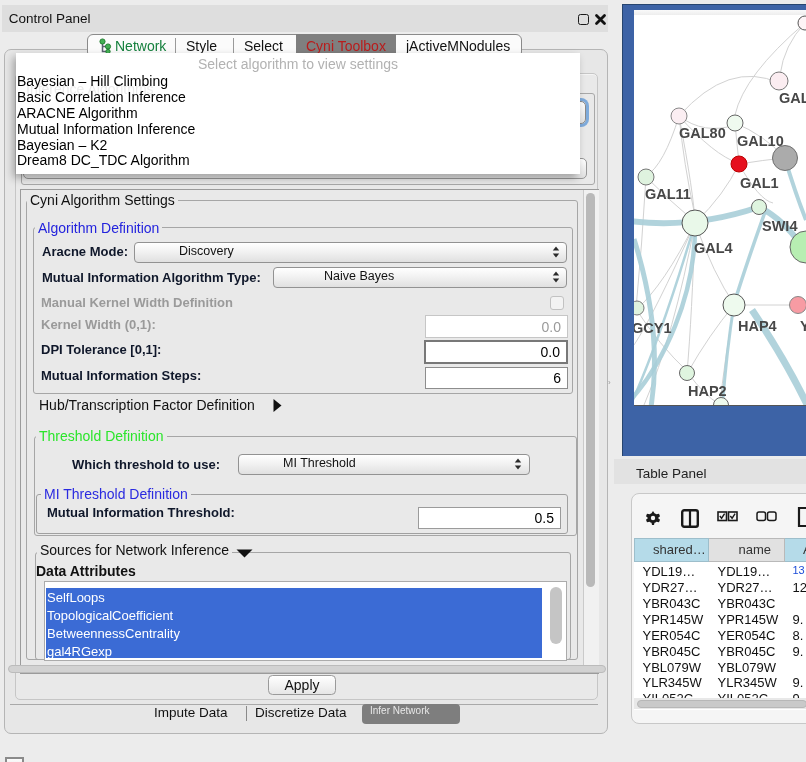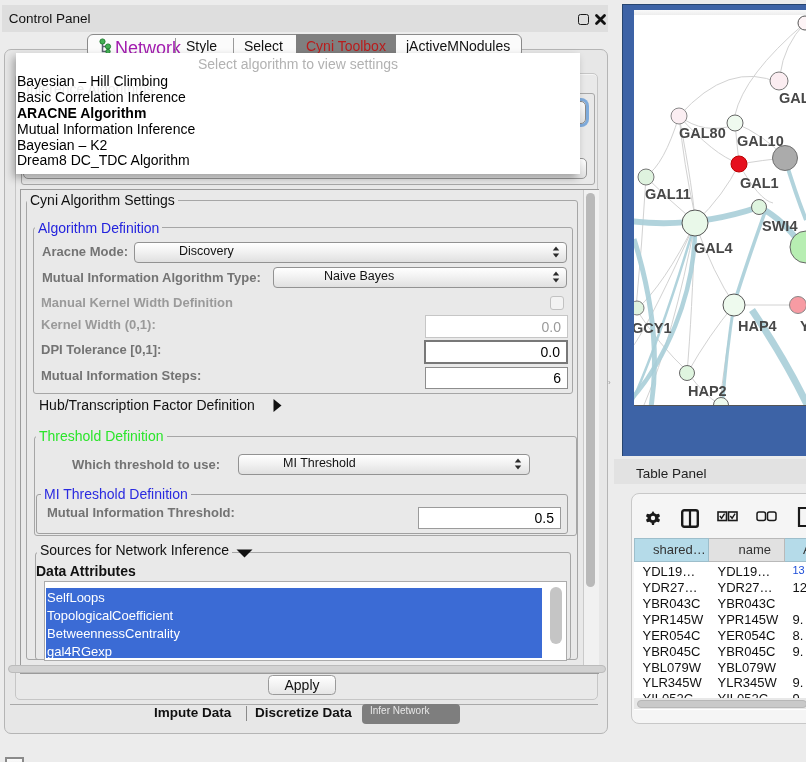--- a/index.html
+++ b/index.html
@@ -1,19 +1,19 @@
 <!DOCTYPE html>
 <html><head>
 <meta charset="utf-8">
 <style>
 html,body{margin:0;padding:0;}
 body{width:806px;height:762px;background:#ececec;font-family:"Liberation Sans",sans-serif;position:relative;overflow:hidden;}
 .abs{position:absolute;}
-.b{font-weight:bold;}
-.lbl{font-size:13px;font-weight:bold;color:#737373;}
+.b{font-weight:normal;}
+.lbl{font-size:13px;font-weight:bold;color:#0f172a;}
 .fld{background:#fff;text-align:right;box-sizing:border-box;font-size:14px;color:#000;}
 .ttl{font-size:14px;background:#e9e9e9;padding:0 3px;}
 .combo{background:linear-gradient(#ffffff 0%,#f2f2f2 45%,#e0e0e0 100%);border:1px solid #929292;border-radius:4px;}
 .ctx{font-size:12.5px;color:#111;margin-left:32px;}
 </style>
 </head>
 <body>
 
 <div class="abs" style="left:2px;top:4.5px;width:606px;height:27.5px;background:#dedede;"></div>
 <div class="abs" style="left:8.7px;top:11.4px;font-size:13.5px;color:#111;">Control Panel</div>
@@ -26,21 +26,21 @@
 
 <div class="abs" style="left:15px;top:73px;width:583px;height:627px;background:#e9e9e9;border:1px solid #c6c6c6;border-radius:5px;box-shadow:inset 0 1px 0 #f4f4f4;box-sizing:border-box;"></div>
 
 <div class="abs" style="left:87px;top:34px;width:435px;height:24px;background:#fbfbfb;border:1px solid #8a8a8a;border-radius:6px;box-sizing:border-box;"></div>
 <svg class="abs" style="left:99px;top:38px;" width="14" height="16" viewBox="0 0 14 16">
  <path d="M3.5 5 L3.5 13.5 L7.5 13.5 M3.5 8.5 L7.5 8.5" stroke="#5a6070" stroke-width="1.5" fill="none"></path>
  <circle cx="3.5" cy="3.5" r="2.6" fill="#44b054" stroke="#1e7a2e" stroke-width="0.9"></circle>
  <circle cx="9" cy="8.5" r="2.6" fill="#44b054" stroke="#1e7a2e" stroke-width="0.9"></circle>
  <circle cx="9" cy="13.5" r="2.2" fill="#44b054" stroke="#1e7a2e" stroke-width="0.9"></circle>
 </svg>
-<div class="abs" style="left:115px;top:38px;font-size:18px;color:#a21caf;">Network</div>
+<div class="abs" style="left:115px;top:38px;font-size:14px;color:#15803d;">Network</div>
 <div class="abs" style="left:174.5px;top:38px;width:1px;height:16px;background:#9a9a9a;"></div>
 <div class="abs" style="left:186px;top:38px;font-size:14px;color:#111;">Style</div>
 <div class="abs" style="left:232.5px;top:38px;width:1px;height:16px;background:#9a9a9a;"></div>
 <div class="abs" style="left:244px;top:38px;font-size:14px;color:#111;">Select</div>
 <div class="abs" style="left:296px;top:34px;width:100px;height:24px;background:#7f7f7f;"></div>
 <div class="abs" style="left:306px;top:38px;font-size:14px;color:#b91c1c;">Cyni Toolbox</div>
 <div class="abs" style="left:406px;top:38px;font-size:14px;color:#111;">jActiveMNodules</div>
 
 <div class="abs" style="left:21px;top:93px;width:574px;height:92px;border:1px solid #a8a8a8;border-radius:3px;box-sizing:border-box;"></div>
 <div class="abs" style="left:170px;top:101px;width:416px;height:23px;background:linear-gradient(#ffffff,#e2e2e2);border:1px solid #8a8a8a;border-radius:5px;box-shadow:0 0 0 3px rgba(100,155,215,0.8);box-sizing:border-box;"></div>

